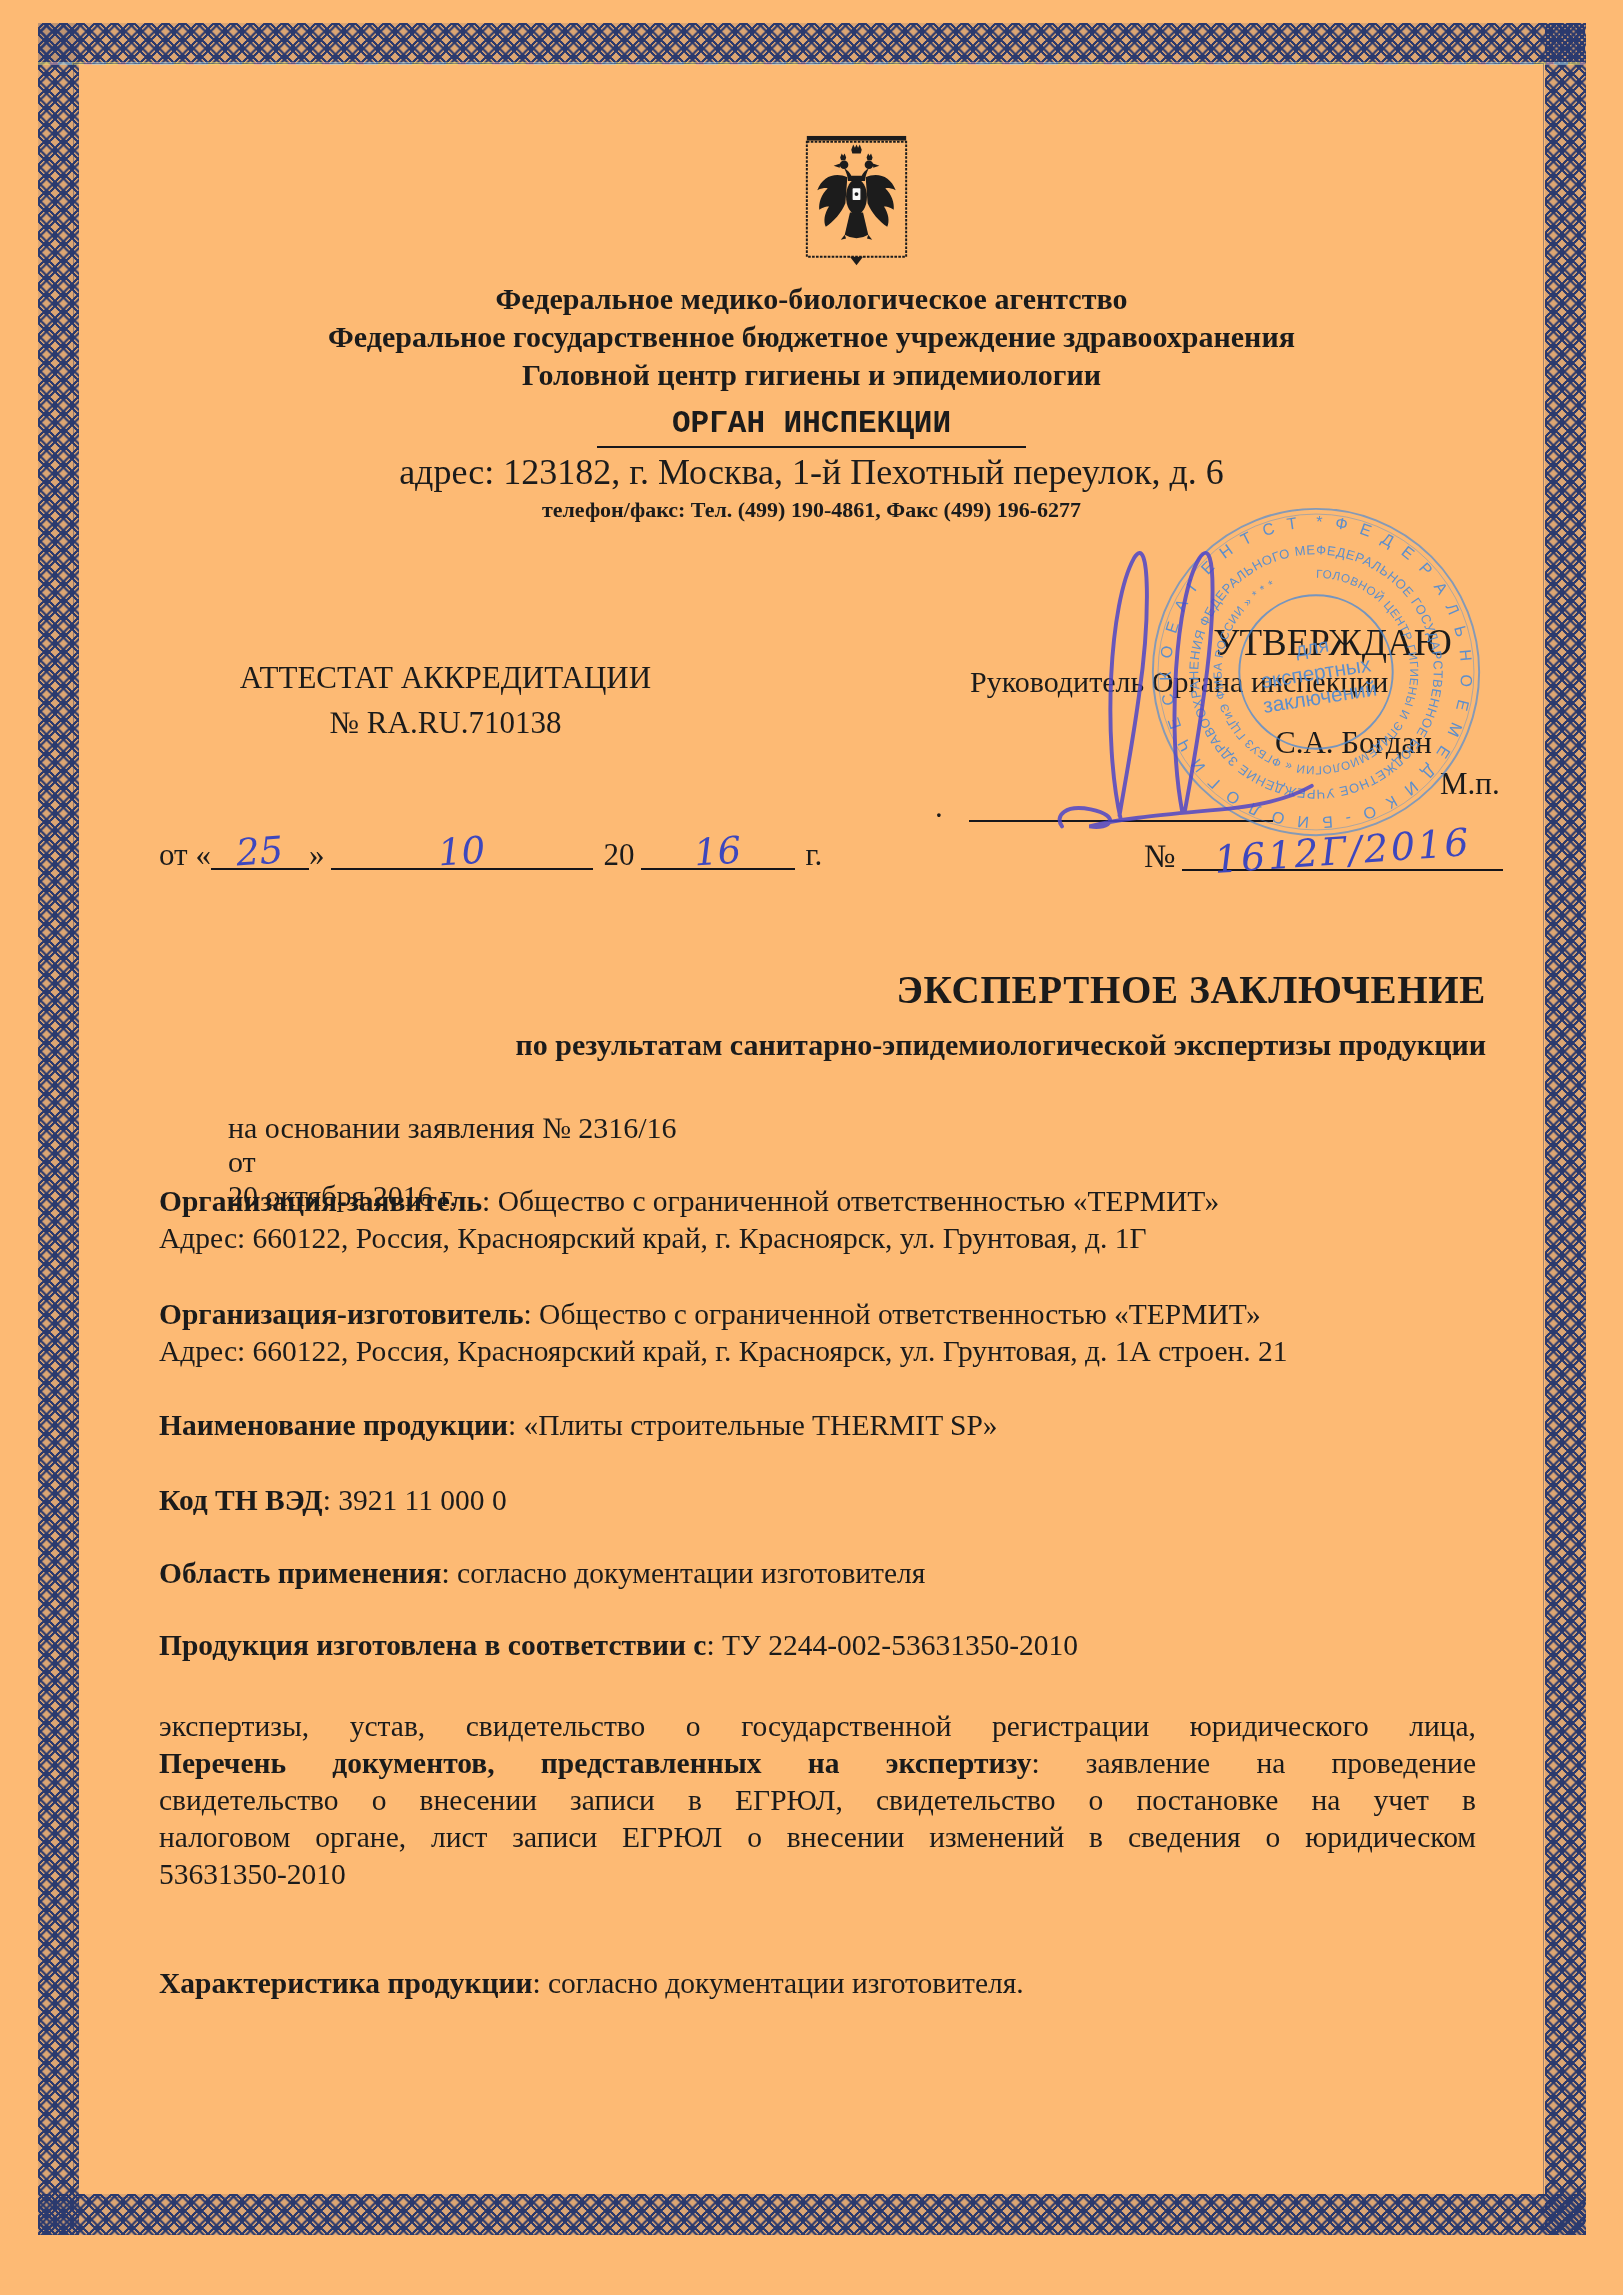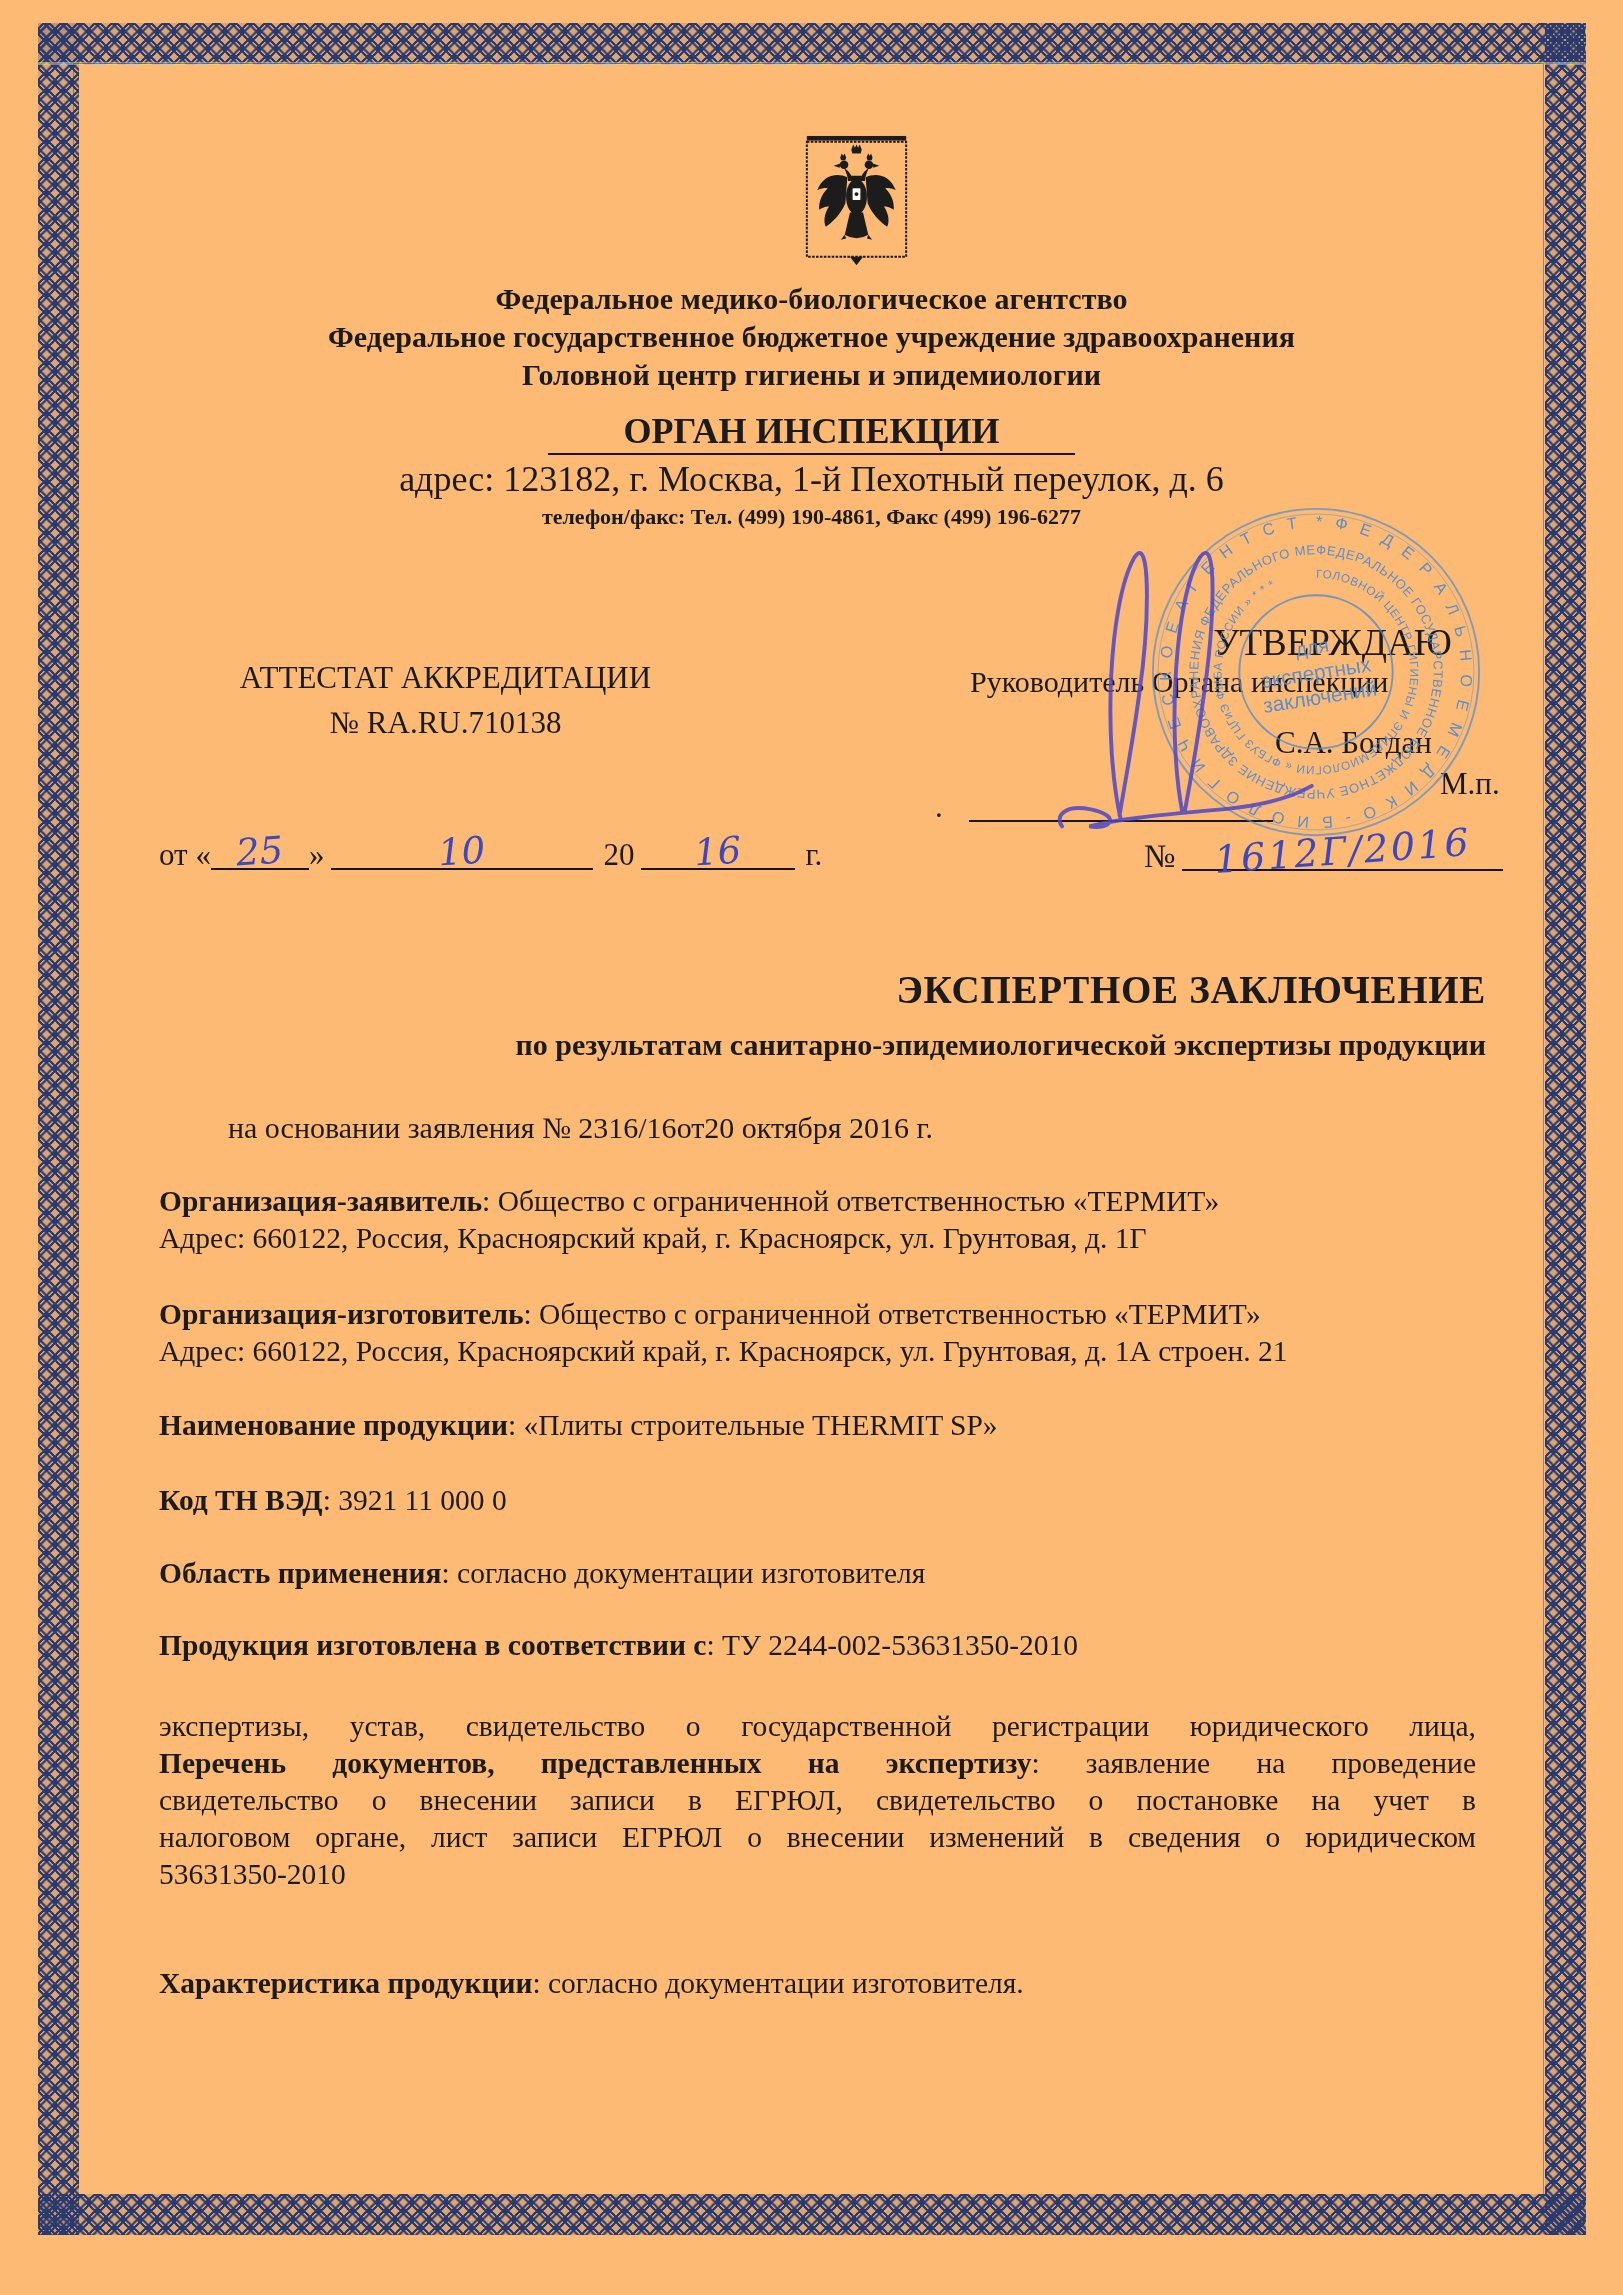--- a/index.html
+++ b/index.html
@@ -31,22 +31,22 @@
     background:repeating-linear-gradient(90deg,#e8df6e 0 11.8px, #dba4b0 11.8px 19.6px, #9fd0e8 19.6px 34px);
     opacity:.55;
   }
   
   .coat{position:absolute; left:804px; top:134px;}
   .hdr{
     position:absolute; left:193px; top:280px; width:1237px;
     text-align:center; font-weight:bold; font-size:30px; line-height:38px;
   }
   .org-title{
-    display:inline-block; margin-top:20px; padding:0 75px 5.2px 75px;
-    font-size:36px; border-bottom:2.6px solid #17171c; line-height:34px;
+    display:inline-block; margin-top:13px; padding:0 75px 5.2px 75px;
+    font-size:31px; border-bottom:2.6px solid #17171c; line-height:34px;font-family:Liberation Mono, monospace;
   }
   .addr{font-weight:normal; font-size:36px; line-height:37px; margin-top:6px;}
   .phone{font-weight:bold; font-size:22px; line-height:37px;}
   
   .attestat{
     position:absolute; left:151px; top:655px; width:589px;
     text-align:center; font-size:31px; line-height:45px;
   }
   .approve{
     position:absolute; left:1123px; top:621px; width:419px;
@@ -77,21 +77,21 @@
   .u1{width:98px;} .u2{width:262px;} .u3{width:154px;} .u4{width:321px;}
   .hw-sm{font-size:37px; position:relative; top:-1.3px;}
   .hw-num{font-size:38px; position:relative; top:-2.6px; letter-spacing:2.6px;}
   .gap-l{margin-left:10.5px;} .gap-s{margin-left:6.5px;}
   
   .title-blk{position:absolute; left:170px; top:967px; width:1316px; text-align:right;font-family:Liberation Serif, serif;}
   .title-main{font-size:39px; font-weight:bold; letter-spacing:0.7px;}
   .title-sub{font-size:30px; font-weight:bold; margin-top:15.7px;}
   .basis{
     position:absolute; left:228px; top:1111px; width:1220px;
-    display:flex; justify-content:flex-start; font-size:30px;
+    display:flex; justify-content:flex-start; font-size:30px;flex-direction:column;
   }
   .sec{position:absolute; left:159px; width:1317px; font-size:29.5px; line-height:37px;}
   .sec b{font-weight:bold;}
   .jline{text-align:justify; text-align-last:justify;}
   .jlast{text-align:left;font-family:Liberation Serif, serif;}
   .s1{top:1183px;} .s2{top:1296px;} .s3{top:1407px;} .s4{top:1482px;}
   .s5{top:1555px;} .s6{top:1627px;} .s7{top:1708px;} .s8{top:1965px;}
 </style>
 </head>
 <body>

